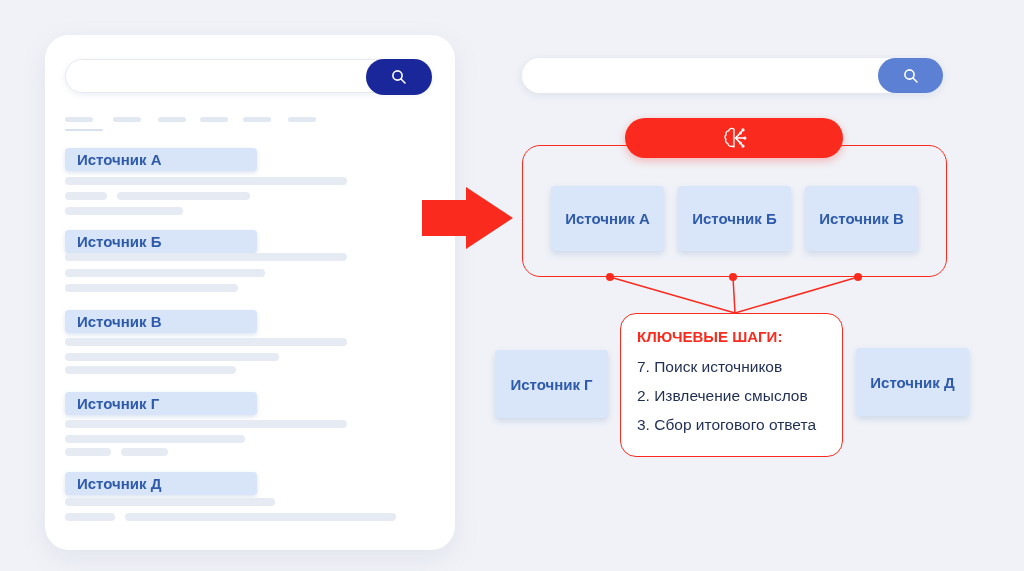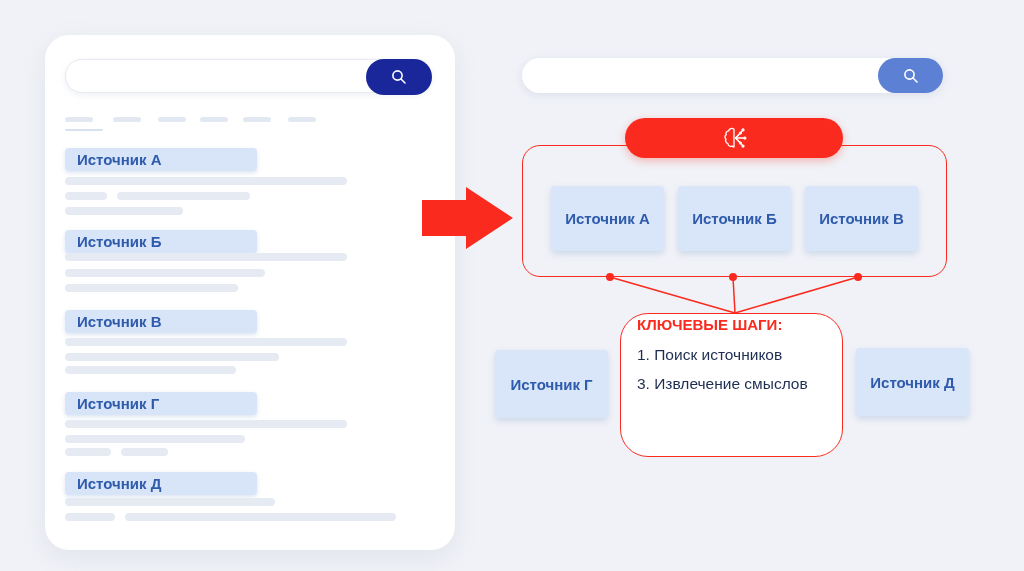--- a/index.html
+++ b/index.html
@@ -47,22 +47,22 @@
               display:flex; align-items:center; justify-content:center;
               color:#2e5bac; font-size:15px; font-weight:600; }
   .chip-side { position:absolute; width:113px; height:68px; background:#d9e5f8; border-radius:4px;
                box-shadow:0 3px 6px rgba(120,150,200,.28);
                display:flex; align-items:center; justify-content:center;
                color:#2e5bac; font-size:15px; font-weight:600; }
 
   .connector-svg { position:absolute; left:522px; top:271px; }
 
   .steps-box { position:absolute; left:620px; top:313px; width:223px; height:144px;
-               background:#ffffff; border:1.5px solid #fa2b1e; border-radius:28px;
-               padding:2px 16px; z-index:2; }
+               background:#ffffff; border:1.5px solid #fa2b1e; border-radius:16px;
+               padding:14px 16px; z-index:2; }
   .steps-title { color:#fa2b1e; font-size:15px; font-weight:700; margin-bottom:7px; }
   .steps-item { color:#1e2d52; font-size:15.5px; font-weight:500; line-height:29px; white-space:nowrap; }
 
   .arrow-svg { position:absolute; left:420px; top:184px; z-index:4; }
 </style>
 </head>
 <body>
 
 <div class="stage">
 
@@ -160,20 +160,21 @@
     <line x1="88" y1="6" x2="213" y2="42" stroke="#fa2b1e" stroke-width="1.5"></line>
     <line x1="211" y1="6" x2="213" y2="42" stroke="#fa2b1e" stroke-width="1.5"></line>
     <line x1="336" y1="6" x2="213" y2="42" stroke="#fa2b1e" stroke-width="1.5"></line>
     <circle cx="88" cy="6" r="4" fill="#fa2b1e"></circle>
     <circle cx="211" cy="6" r="4" fill="#fa2b1e"></circle>
     <circle cx="336" cy="6" r="4" fill="#fa2b1e"></circle>
   </svg>
 
   <div class="steps-box">
     <div class="steps-title">КЛЮЧЕВЫЕ ШАГИ:</div>
-    <div class="steps-item">1. Поиск источников</div>
-    <div class="steps-item">3. Извлечение смыслов</div>
+    <div class="steps-item">7. Поиск источников</div>
+    <div class="steps-item">2. Извлечение смыслов</div>
+    <div class="steps-item">3. Сбор итогового ответа</div>
   </div>
 
   <div class="chip-side" style="left:495px; top:350px">Источник Г</div>
   <div class="chip-side" style="left:856px; top:348px">Источник Д</div>
 
 </div>
 
 </body></html>

